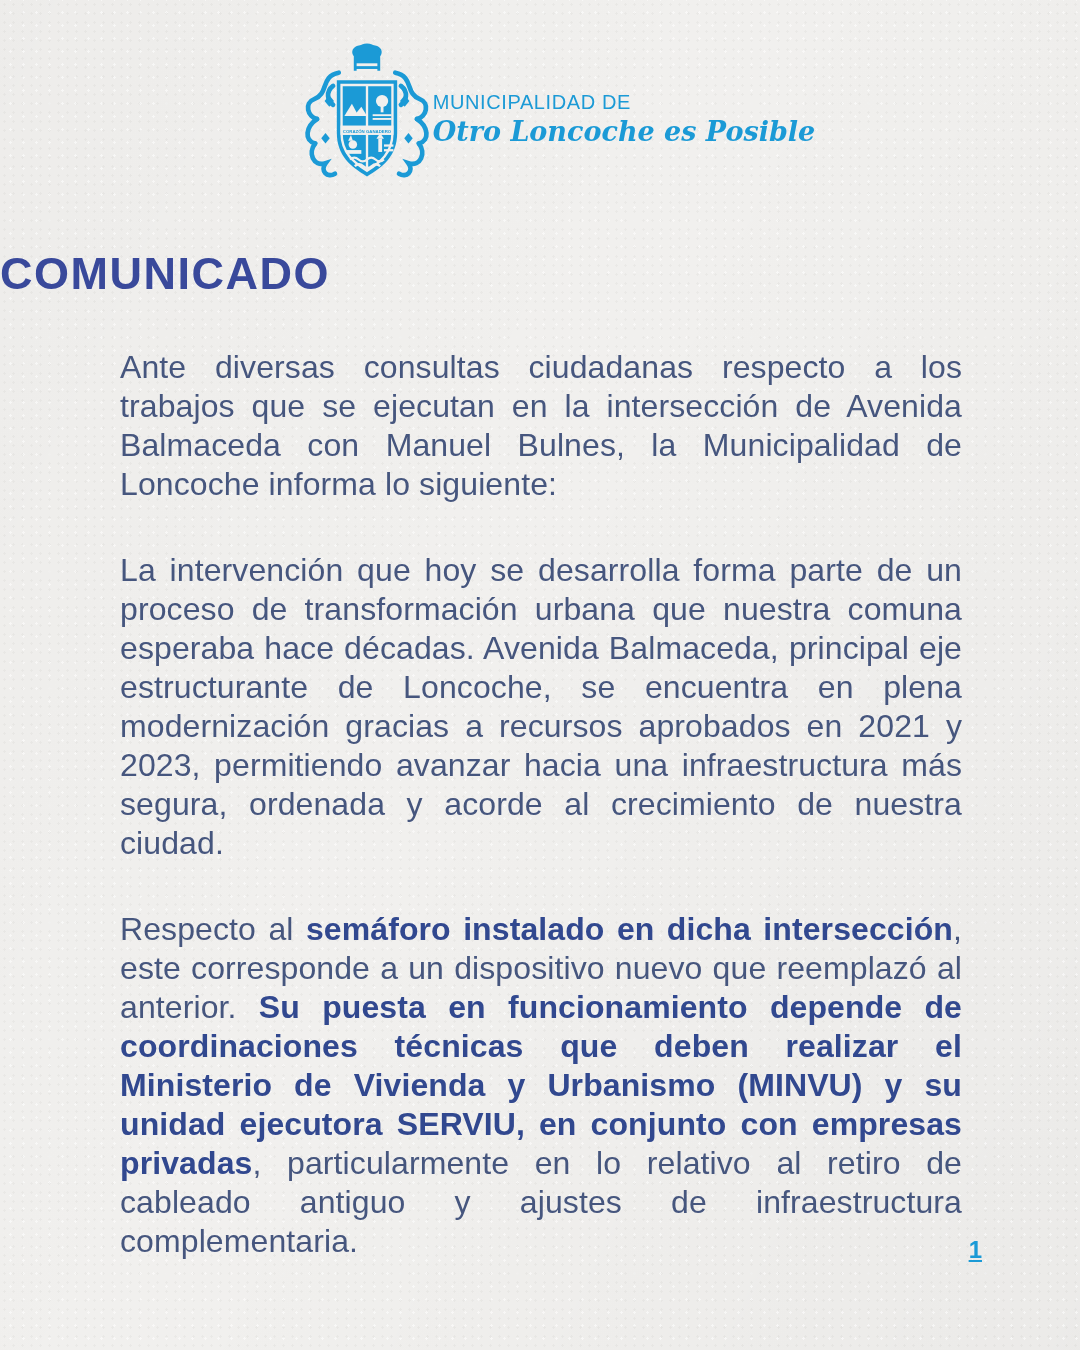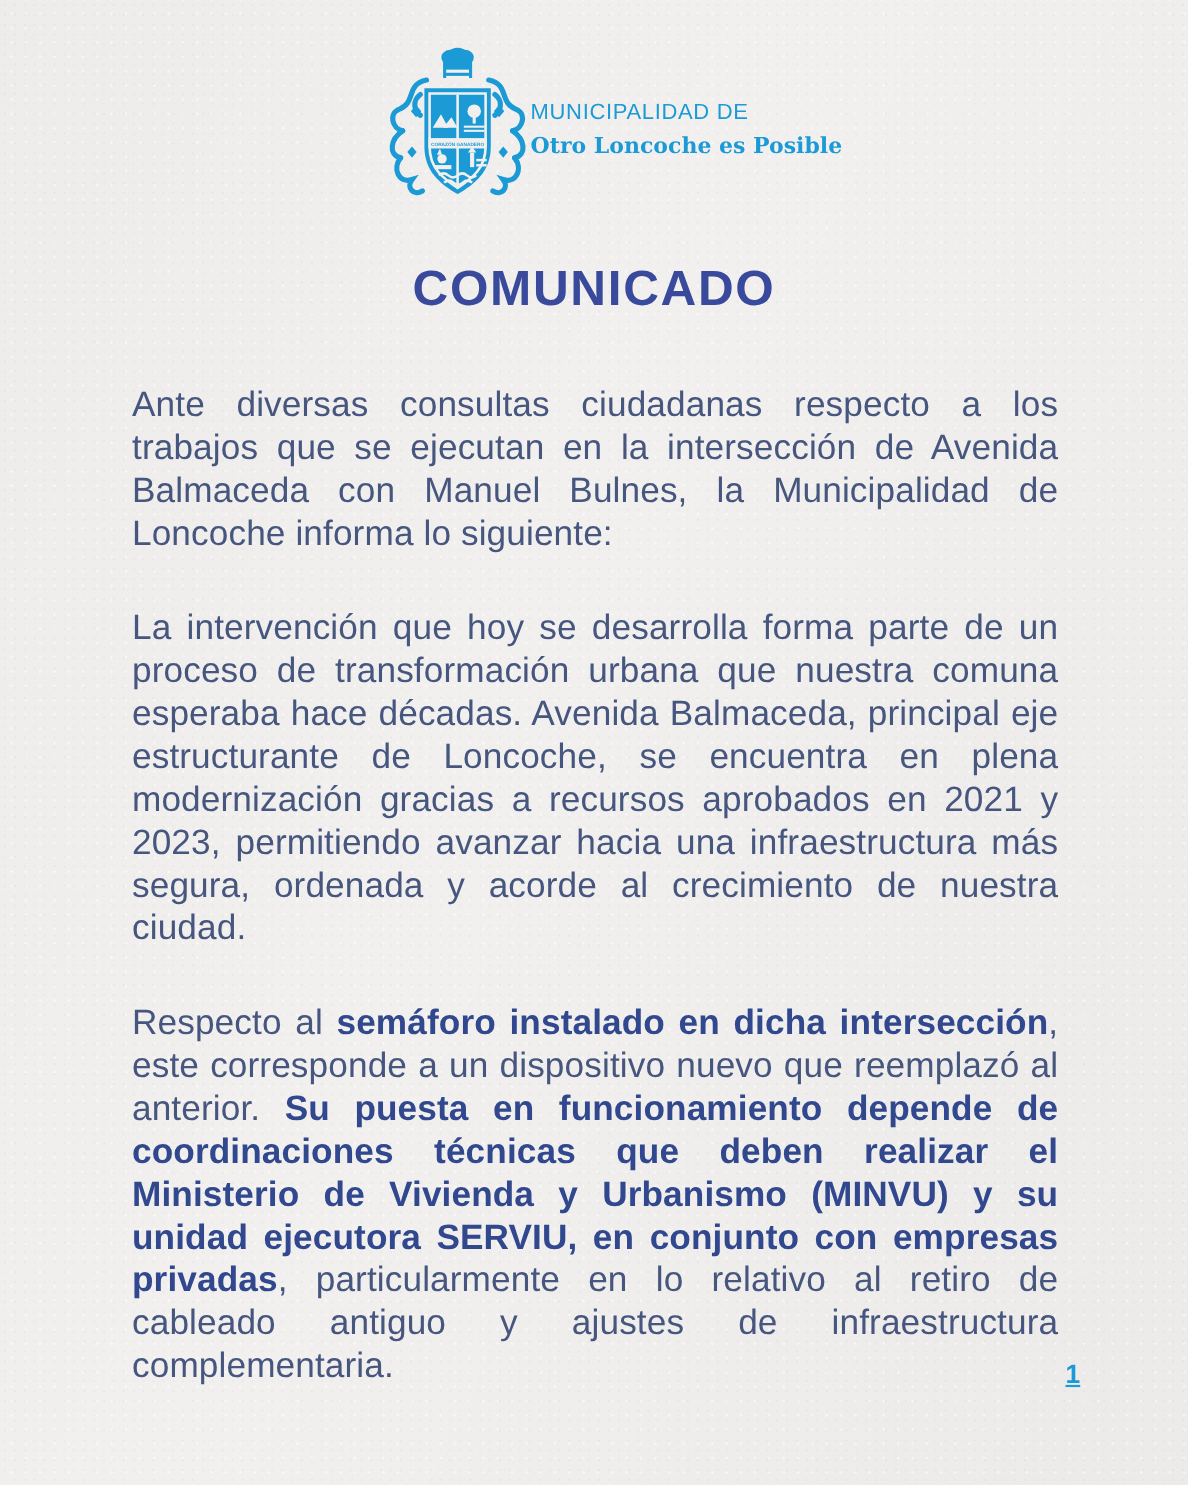--- a/index.html
+++ b/index.html
@@ -43,33 +43,34 @@
   .wordmark .org2 {
     color: var(--brand, #1b9ad6);
     font-size: 37px;
     font-weight: 800;
     letter-spacing: 0.8px;
     line-height: 40px;
   }
   .wordmark .tagline {
     color: var(--brand, #1b9ad6);
     font-family: "DejaVu Serif", serif;
+    font-style: italic;
     font-weight: 700;
-    font-size: 20px;
+    font-size: 27px;
     line-height: 30px;
     margin-top: 3px;
   }
 
   
   .doc-title {
     position: absolute;
-    top: 236px;
+    top: 248px;
     left: 0;
     width: 100%;
-    text-align: center;
+    text-align: left;
     color: var(--title, #39499b);
     font-size: 45px;
     font-weight: 800;
     letter-spacing: 1.5px;
   }
 
   
   .body-text {
     position: absolute;
     top: 348px;

